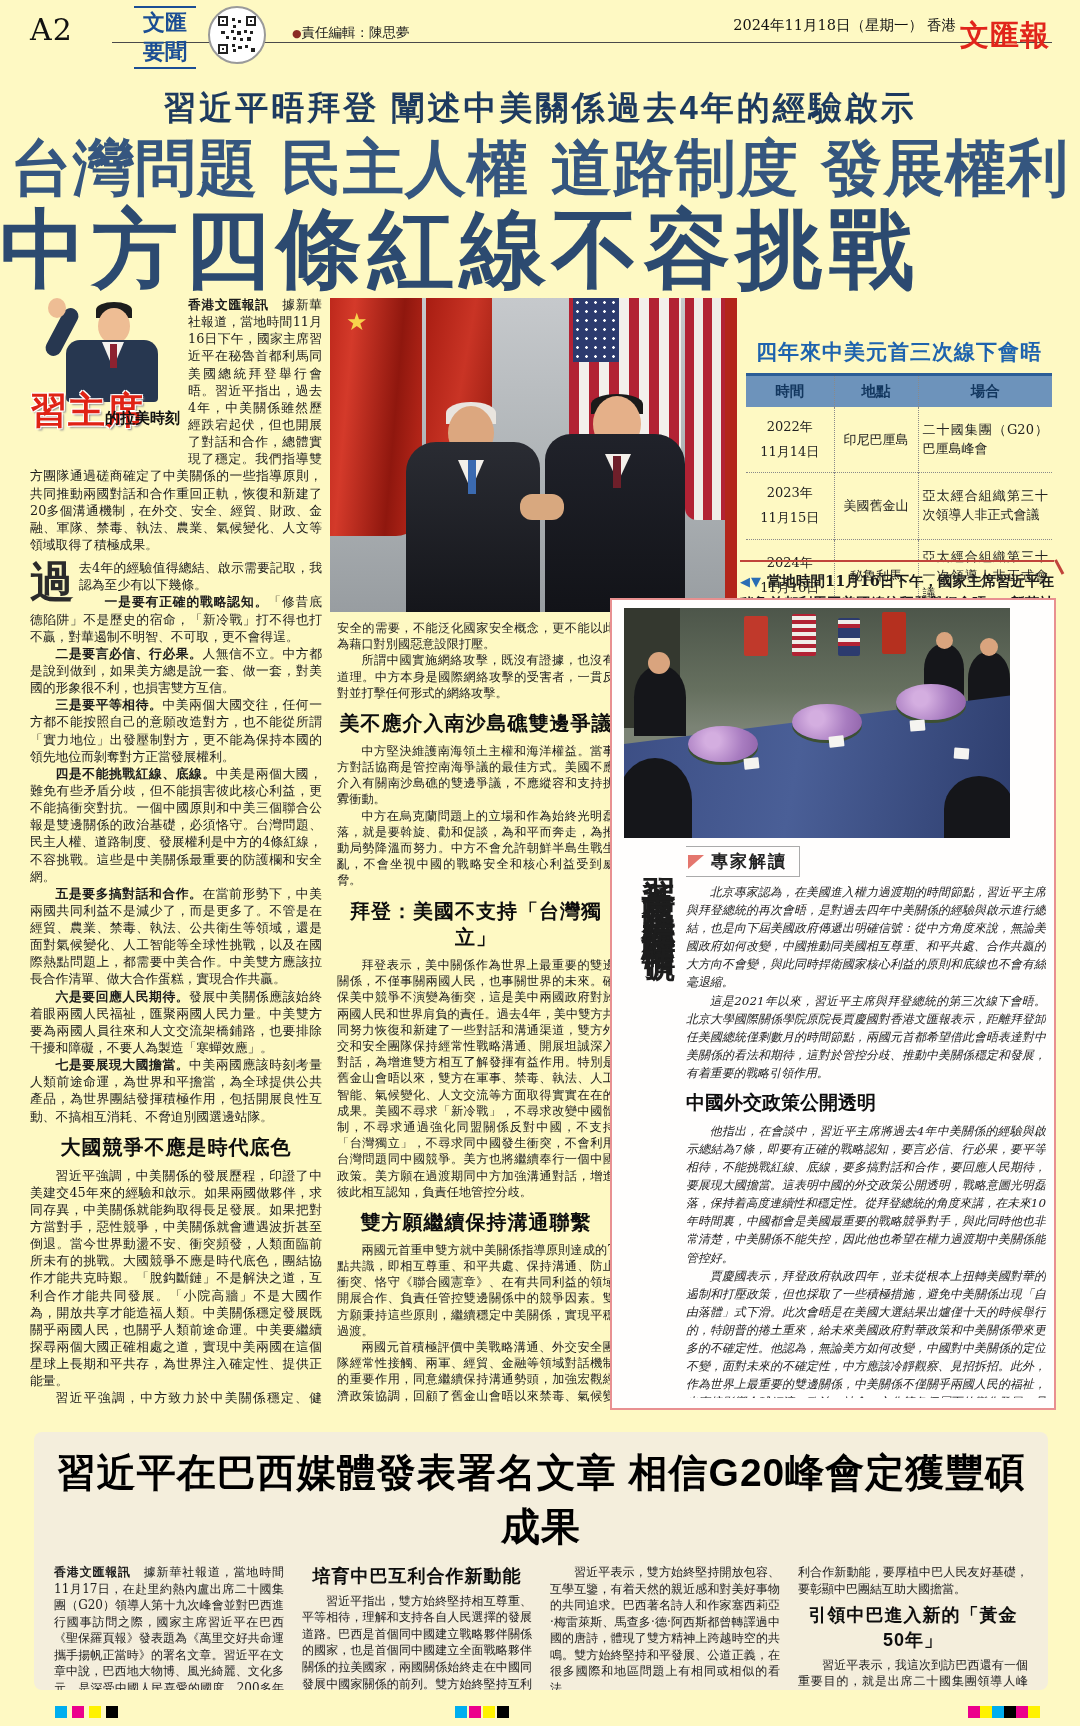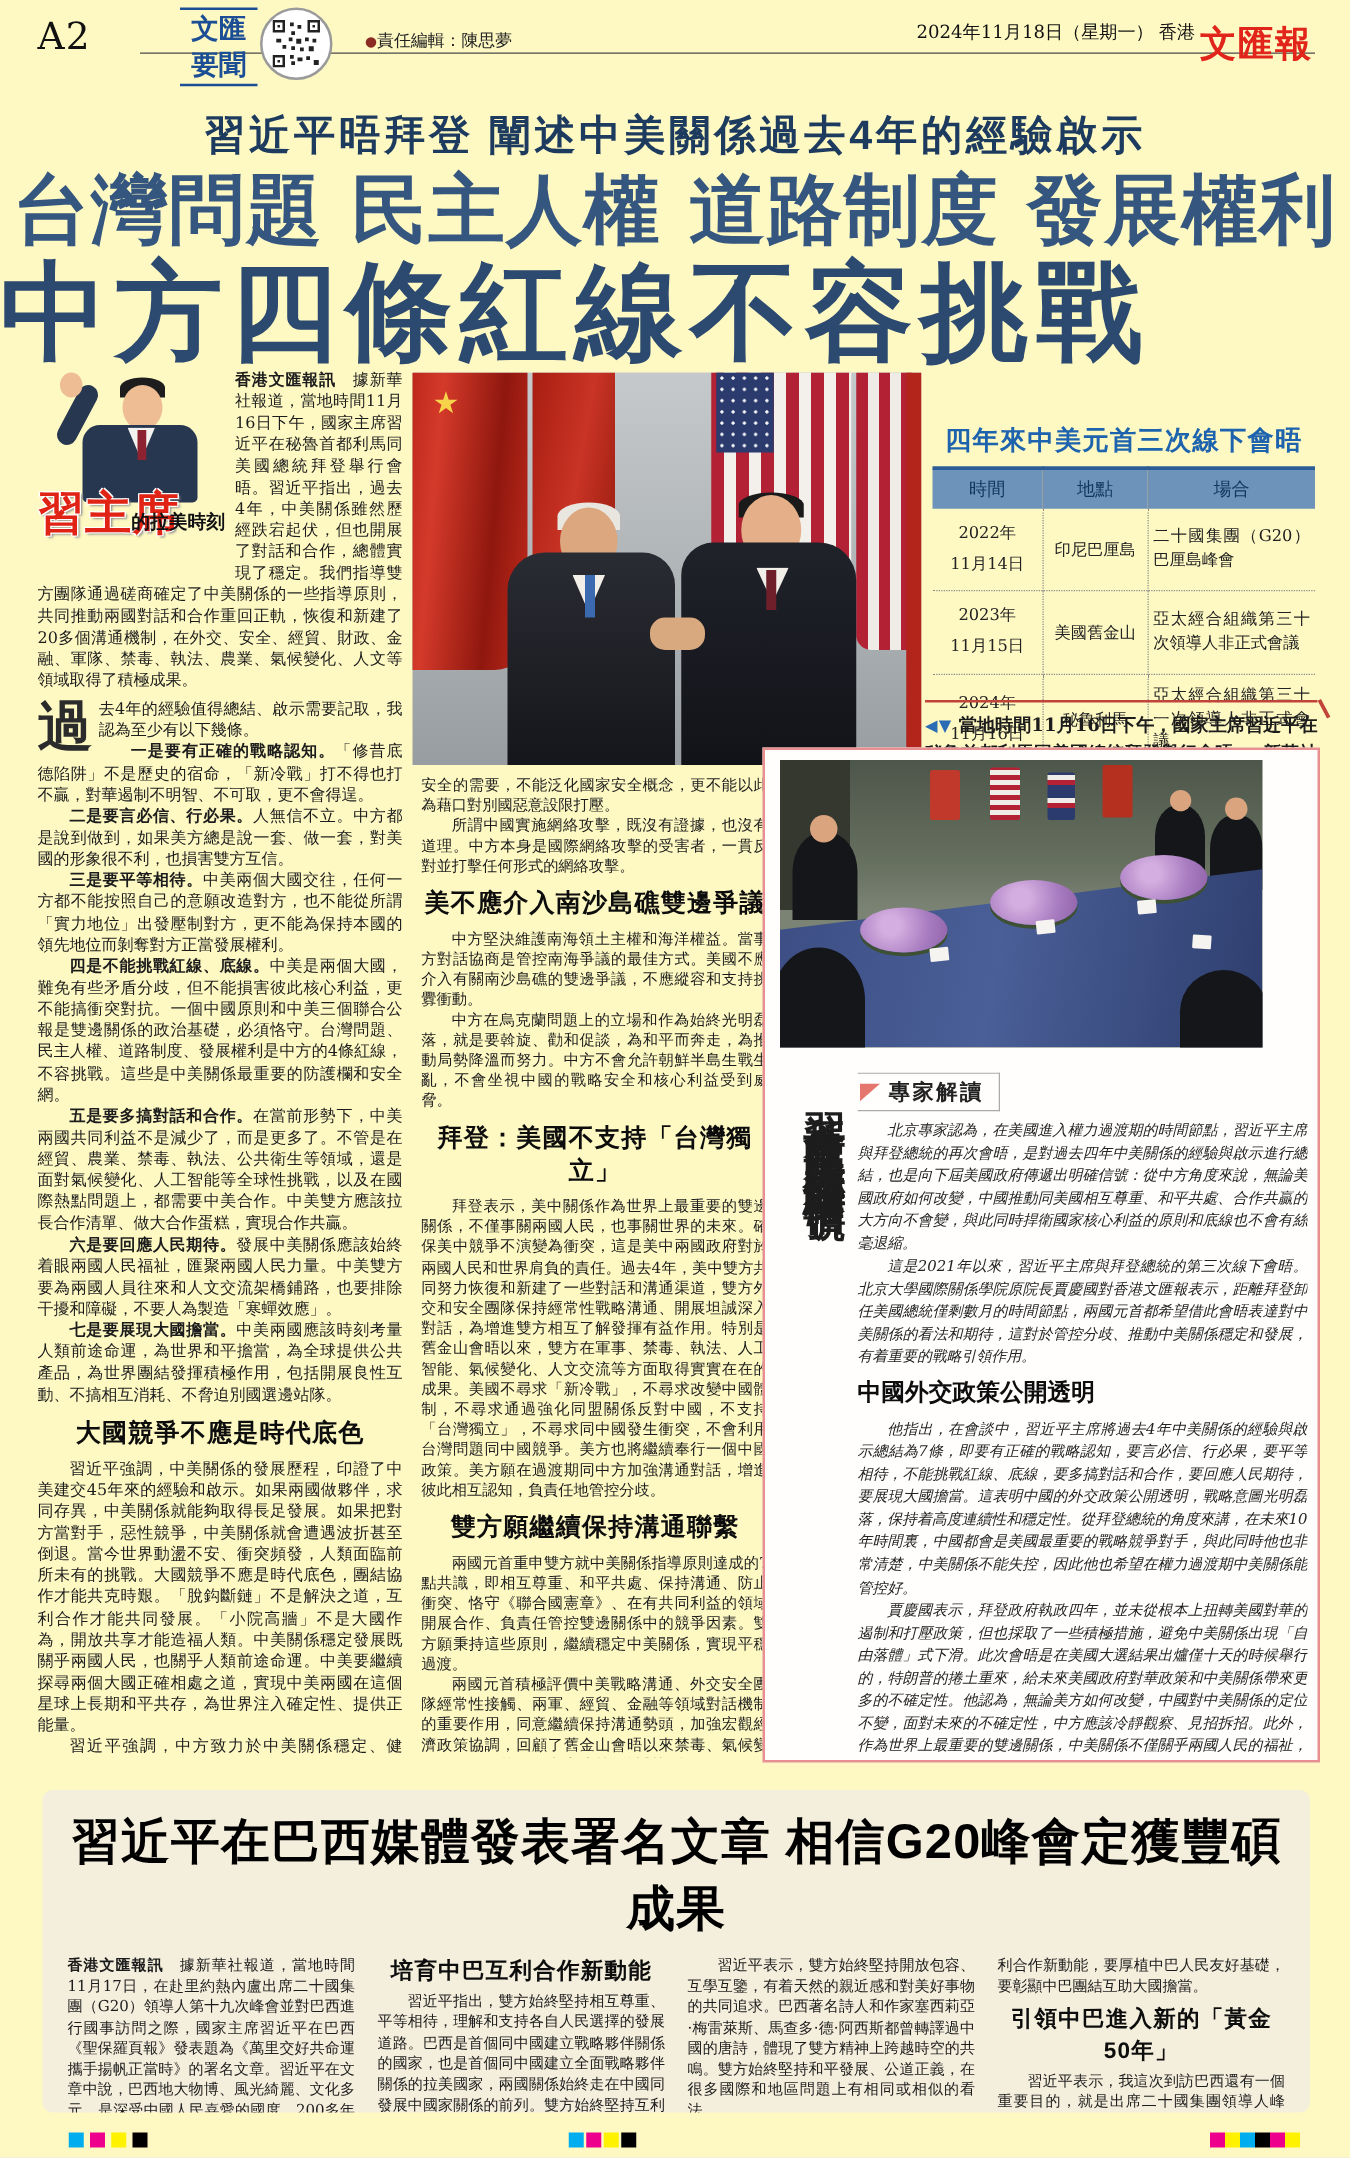--- a/index.html
+++ b/index.html
@@ -3,21 +3,21 @@
 <meta charset="utf-8">
 <style>
   * { margin:0; padding:0; box-sizing:border-box; }
   html,body { background:#e9e9e6; }
   .page { position:relative; width:1080px; height:1726px; margin:0 auto; background:#fef9c3;
           font-family:"DejaVu Serif","Liberation Serif",serif; color:#1c1c1c; overflow:hidden; }
 
   
   .hdr-rule { position:absolute; left:112px; right:28px; top:42px; border-top:1.5px solid #4a4a4a; }
   .page-no { position:absolute; left:30px; top:12px; font-size:30px; letter-spacing:1px; color:#111; }
-  .brand-block { position:absolute; left:144px; top:6px; width:62px; text-align:center;
+  .brand-block { position:absolute; left:134px; top:6px; width:62px; text-align:center;
                  color:#1b4e94; font-weight:bold; font-size:22px; line-height:1.3;
                  font-family:"Liberation Sans",sans-serif;
                  border-top:2px solid #1b4e94; border-bottom:2px solid #1b4e94; padding:1px 0; }
   .qr-wrap { position:absolute; left:208px; top:6px; width:58px; height:58px; border:2px solid #9a9a9a;
              border-radius:50%; background:#fff; display:flex; align-items:center; justify-content:center; }
   .editor-line { position:absolute; left:292px; top:24px; font-size:13.5px; color:#222; }
   .editor-line .bullet { color:#8b2b24; font-size:11px; }
   .dateline { position:absolute; right:30px; top:16px; font-size:14.5px; color:#111; display:flex; align-items:flex-start; gap:4px; }
   .paper-red { color:#e1251b; font-weight:900; font-size:29px; font-family:Liberation Mono, monospace; letter-spacing:1px; }
 
@@ -87,21 +87,21 @@
                clip-path:polygon(0 0,100% 0,50% 100%); }
   .p1-xtie { position:absolute; right:116px; bottom:124px; width:8px; height:32px; background:#6e1f2a; }
   .p1-hands { position:absolute; left:190px; bottom:92px; width:44px; height:26px; background:#d8a87f; border-radius:12px; }
 
   
   .tablebox { position:absolute; left:746px; top:302px; width:306px; }
   .table-title { text-align:center; font-size:21px; font-weight:800; color:#1e63ae;
                  font-family:"Liberation Sans",sans-serif; margin-bottom:7px; letter-spacing:1px;margin-top:36px; }
   table.meet { width:100%; border-collapse:collapse; font-size:13px;
                border-top:3px solid #2c5d96; border-bottom:3px solid #2c5d96; }
-  table.meet th { background:#6d93bb; color:#12365e; font-weight:normal; font-size:14.5px; padding:6px 2px;
+  table.meet th { background:#6d93bb; color:#12365e; font-weight:bold; font-size:14.5px; padding:6px 2px;
                   font-family:"Liberation Sans",sans-serif; }
   table.meet th + th, table.meet td + td { border-left:1px dotted #8a8a8a; }
   table.meet tr.datarow + tr.datarow td { border-top:1px dotted #8a8a8a; }
   table.meet td { padding:8px 4px; vertical-align:middle; color:#222; }
   td.t-time { text-align:center; width:88px; line-height:1.9; }
   td.t-place { text-align:center; width:84px; }
   td.t-event { text-align:justify; line-height:1.45; padding-left:7px; padding-right:5px; }
   .table-footer { text-align:right; font-size:13px; font-style:italic; margin-top:5px; color:#222; }
 
   
@@ -125,21 +125,21 @@
   .p2-flag-us2 { position:absolute; left:214px; top:10px; width:22px; height:38px;
                 background:repeating-linear-gradient(0deg,#2c3b6e 0 10px,#b22234 10px 14px,#f0ede9 14px 18px); border-radius:2px; }
   .p2-table { position:absolute; left:0; bottom:0; width:100%; height:62%;
               background:linear-gradient(100deg,#3c4e84,#4a5f97 45%,#2e3e6e);
               clip-path:polygon(0 34%,100% 0,100% 100%,0 100%); }
   .p2-flower { position:absolute; width:70px; height:36px; border-radius:50%;
                background:radial-gradient(circle at 35% 40%,#d4aee0 15%,#a87cc0 60%,#8f62a8); box-shadow:0 3px 0 #3d5033; }
   .p2-card { position:absolute; width:15px; height:11px; background:#f5f4f0; border-radius:1px; }
   .p2-person { position:absolute; background:#15161a; border-radius:45% 45% 0 0; }
   .p2-head { position:absolute; background:#d9a47e; border-radius:50%; }
-  .expert-body { display:flex; gap:8px; margin-top:20px; height:552px; }
+  .expert-body { display:flex; gap:8px; margin-top:8px; height:552px; }
   .vtitle { writing-mode:vertical-rl; font-size:34px; font-weight:900; letter-spacing:5px; color:#1d1d1d;
             font-family:"DejaVu Serif",serif; line-height:1.15; padding-top:4px; flex:0 0 58px; }
   .expert-right { flex:1; overflow:hidden; }
   .expert-label { display:inline-flex; align-items:center; gap:7px; border:1px solid #aaa; border-left:none;
                   padding:3px 12px 3px 2px; margin-bottom:6px; }
   .expert-label .tri { width:0; height:0; border-top:14px solid #e4766d; border-right:16px solid transparent; }
   .expert-label .lbl { font-size:17px; font-weight:800; color:#222; font-family:"Liberation Sans",sans-serif; letter-spacing:2px; }
   .expert-text { font-style:italic; font-size:11.9px; line-height:1.52; text-align:justify; color:#222; }
   .expert-sub { font-style:normal; font-size:19px; font-weight:800; font-family:"Liberation Sans",sans-serif;
                 margin:7px 0 4px; color:#0d0d0d; }

